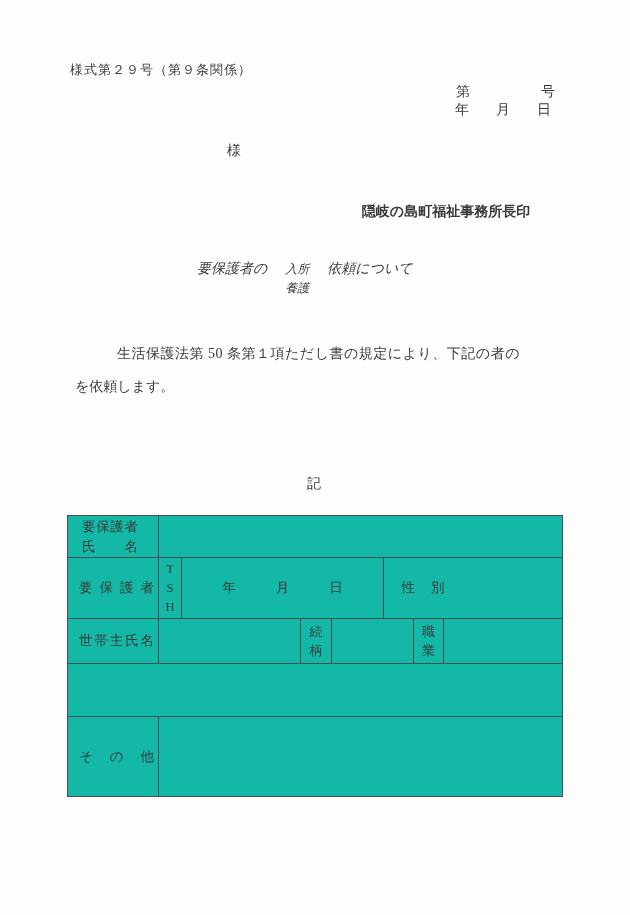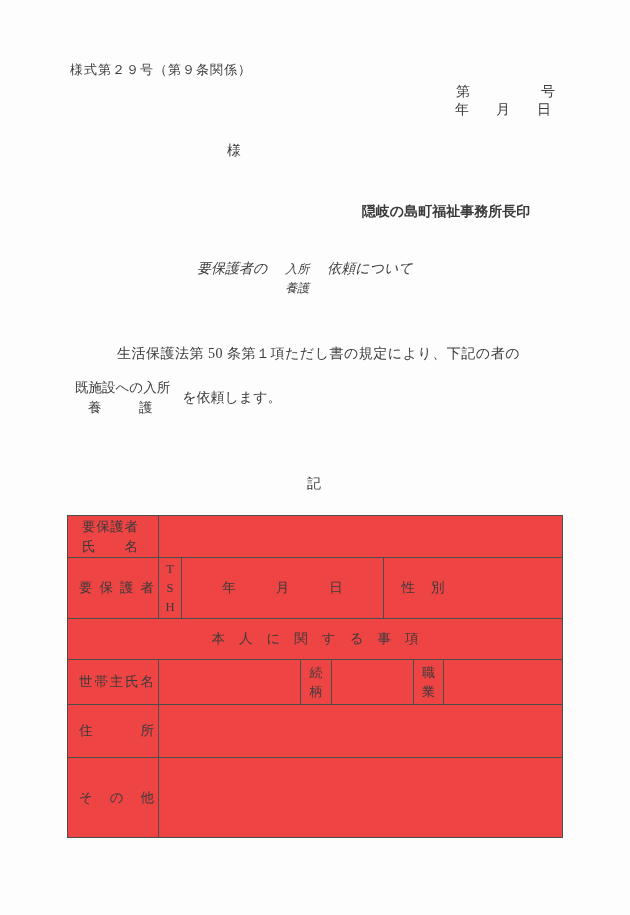--- a/index.html
+++ b/index.html
@@ -29,21 +29,21 @@
   .stack2{display:flex;flex-direction:column;align-items:flex-start;font-size:13.5px;line-height:20px;}
   .stack2 .l2{padding-left:13px;letter-spacing:12px;}
   .ki{left:307px;top:469px;}
   
   .form-table{
     left:67px;top:509px;width:496px;
     box-sizing:border-box;
     border:1px solid #4d4d4d;
     display:flex;flex-direction:column;
     font-size:13.5px;
-    background:#ef4444;
+    background:#14b8a6;
   }
   .trow{display:flex;box-sizing:border-box;}
   .trow + .trow{border-top:1px solid #4d4d4d;}
   .tcell{box-sizing:border-box;display:flex;flex-direction:column;justify-content:center;}
   .tcell + .tcell{border-left:1px solid #4d4d4d;}
   .r1{height:41px;} .r2{height:61px;} .r3{height:41px;}
   .r4{height:45px;} .r5{height:53px;} .r6{height:80px;justify-content:space-between;}
   .label-col{width:90px;flex:0 0 90px;padding:0 4px 0 11px;}
   .jlabel{display:block;width:75px;text-align:justify;text-align-last:justify;line-height:20px;}
   .jlabel56{display:block;width:56px;margin-left:3px;text-align:justify;text-align-last:justify;line-height:20px;}
@@ -90,24 +90,20 @@
     <span class="stack">
       <span>入所</span>
       <span>養護</span>
     </span>
     <span>依頼について</span>
   </div>
 
   <div class="abs body1">生活保護法第 50 条第１項ただし書の規定により、下記の者の</div>
 
   <div class="abs body2">
-    <span class="stack2">
-      <span>既施設への入所</span>
-      <span class="l2">養　護</span>
-    </span>
     <span>を依頼します。</span>
   </div>
 
   <div class="abs ki">記</div>
 
   <div class="abs form-table">
 
     <div class="trow r1">
       <div class="tcell label-col">
         <span class="jlabel56">要保護者</span>
@@ -129,47 +125,39 @@
         <span>年</span>
         <span>月</span>
         <span>日</span>
       </div>
       <div class="tcell sex-label-cell">
         <span>性</span>
         <span>別</span>
       </div>
     </div>
 
-    <div class="trow r3">
-      <div class="tcell section-cell">
-        <span>本人に関する事項</span>
-      </div>
-    </div>
 
     <div class="trow r4">
       <div class="tcell label-col">
         <span class="jlabel">世帯主氏名</span>
       </div>
       <div class="tcell hh-value"></div>
       <div class="tcell small-vert">
         <span>続</span>
         <span>柄</span>
       </div>
       <div class="tcell rel-value"></div>
       <div class="tcell small-vert2">
         <span>職</span>
         <span>業</span>
       </div>
       <div class="tcell fill"></div>
     </div>
 
     <div class="trow r5">
-      <div class="tcell label-col">
-        <span class="jlabel">住所</span>
-      </div>
       <div class="tcell fill"></div>
     </div>
 
     <div class="trow r6">
       <div class="tcell label-col">
         <span class="jlabel">その他</span>
       </div>
       <div class="tcell fill"></div>
     </div>
 

